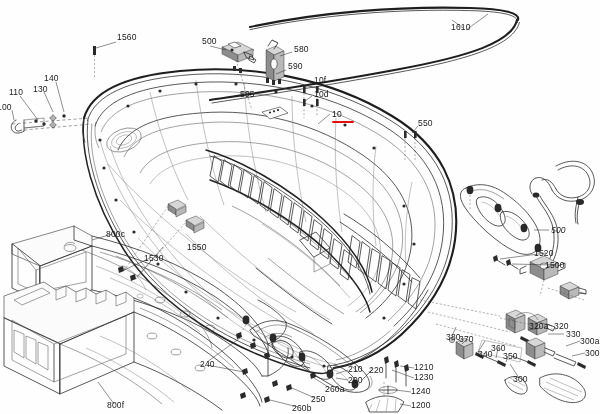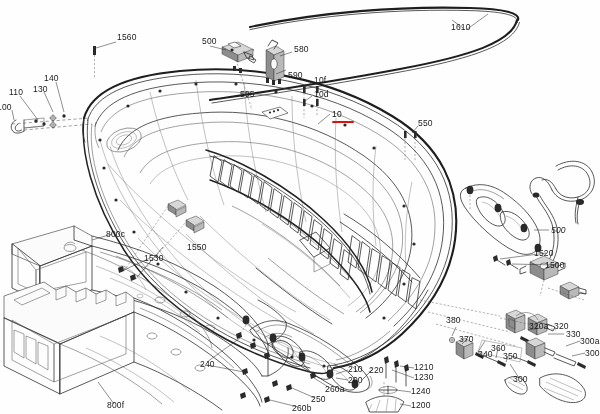--- a/index.html
+++ b/index.html
@@ -533,38 +533,38 @@
     </g>
   </svg>
 
   <div class="lbl" style="left:-3px;top:103px;">100</div>
   <div class="lbl" style="left:9px;top:88px;">110</div>
   <div class="lbl" style="left:33px;top:85px;">130</div>
   <div class="lbl" style="left:44px;top:74px;">140</div>
   <div class="lbl" style="left:117px;top:33px;">1560</div>
   <div class="lbl" style="left:202px;top:37px;">500</div>
   <div class="lbl" style="left:294px;top:45px;">580</div>
-  <div class="lbl" style="left:288px;top:62px;margin-top:9px;">590</div>
+  <div class="lbl" style="left:288px;top:62px;">590</div>
   <div class="lbl" style="left:240px;top:90px;">595</div>
   <div class="lbl" style="left:314px;top:76px;">10f</div>
   <div class="lbl" style="left:314px;top:90px;">10d</div>
   <div class="lbl hl" style="left:332px;top:110px;">10</div>
   <div class="hlbar" style="left:332px;top:121px;width:22px;"></div>
   <div class="lbl" style="left:418px;top:119px;">550</div>
   <div class="lbl" style="left:451px;top:23px;">1610</div>
   <div class="lbl" style="left:551px;top:226px;font-style:italic;">500</div>
   <div class="lbl" style="left:534px;top:249px;">1520</div>
   <div class="lbl" style="left:545px;top:261px;">1500</div>
   <div class="lbl" style="left:586px;top:290px;padding-left:44px;">540</div>
   <div class="lbl" style="left:554px;top:322px;">320</div>
   <div class="lbl" style="left:529px;top:322px;">320a</div>
   <div class="lbl" style="left:566px;top:330px;">330</div>
   <div class="lbl" style="left:580px;top:337px;">300a</div>
   <div class="lbl" style="left:585px;top:349px;">300</div>
-  <div class="lbl" style="left:446px;top:316px;">380</div>
+  <div class="lbl" style="left:446px;top:333px;">380</div>
   <div class="lbl" style="left:459px;top:335px;">370</div>
   <div class="lbl" style="left:478px;top:350px;">340</div>
   <div class="lbl" style="left:491px;top:344px;">360</div>
   <div class="lbl" style="left:503px;top:352px;">350</div>
   <div class="lbl" style="left:513px;top:375px;">300</div>
   <div class="lbl" style="left:200px;top:360px;">240</div>
   <div class="lbl" style="left:348px;top:365px;">210</div>
   <div class="lbl" style="left:348px;top:376px;">200</div>
   <div class="lbl" style="left:369px;top:366px;">220</div>
   <div class="lbl" style="left:325px;top:385px;">260a</div>

